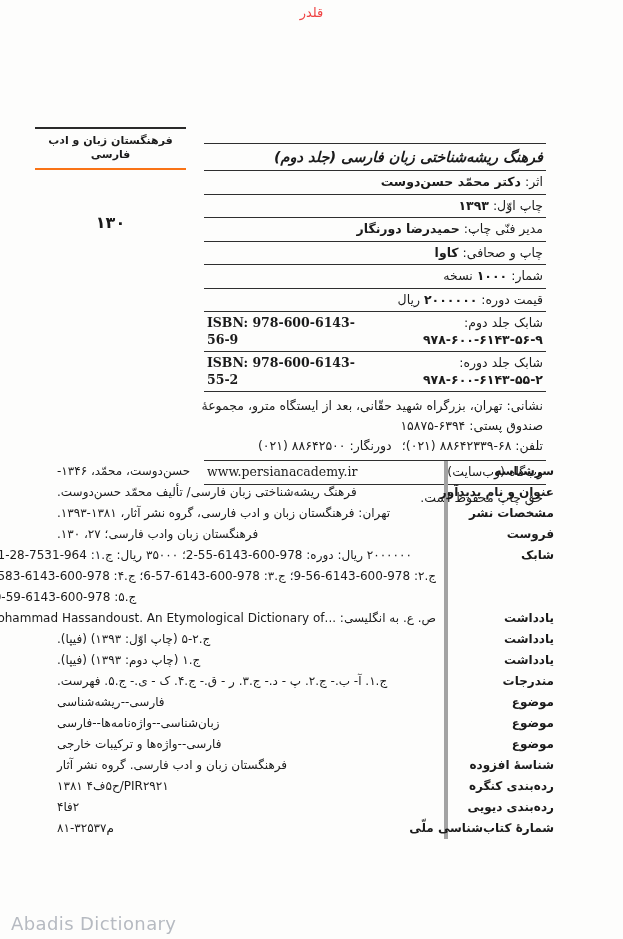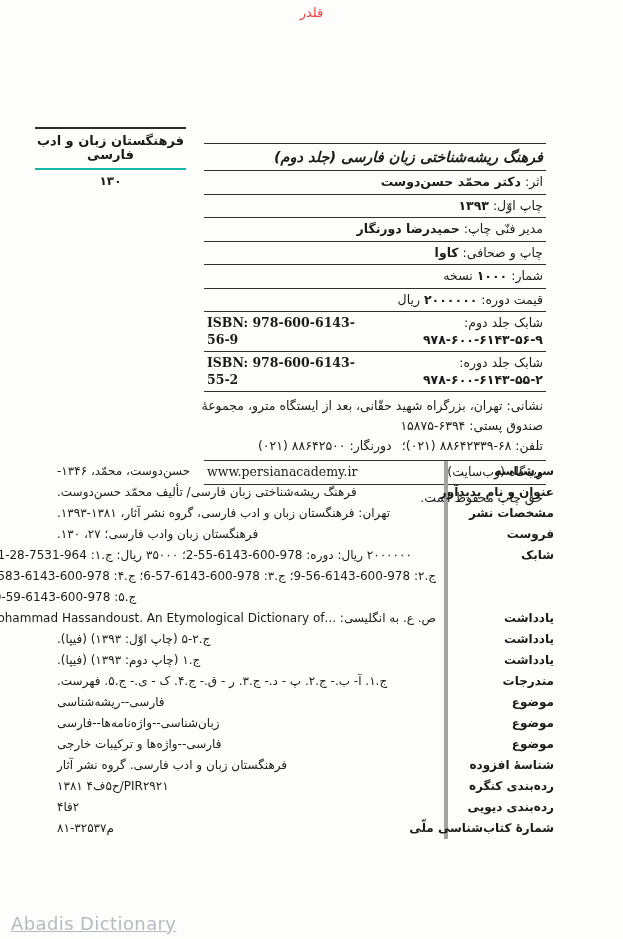--- a/index.html
+++ b/index.html
@@ -10,24 +10,24 @@
     color:#1b1b1b;
     overflow:hidden;
   }
   .topword{
     position:absolute;top:5px;left:0;right:0;
     text-align:center;font-size:13px;color:#ef4444;
   }
   
   .leftbox{position:absolute;top:127px;left:35px;width:151px;text-align:center;direction:rtl;}
   .lb-org{
-    border-top:2px solid #2a2a2a;border-bottom:2px solid #14b8a6;
-    font-weight:bold;font-size:13px;padding:5px 0 6px;line-height:14px;
+    border-top:2px solid #2a2a2a;border-bottom:2px solid #f97316;
+    font-weight:bold;font-size:11px;padding:5px 0 6px;line-height:14px;
   }
-  .lb-num{font-weight:bold;font-size:12px;padding-top:4px;}
+  .lb-num{font-weight:bold;font-size:16px;padding-top:4px;margin-top:39px;}
   
   .colophon{position:absolute;top:127px;left:204px;width:342px;direction:rtl;font-size:12.5px;margin-top:16px;}
   .c-row{border-top:1px solid #2f2f2f;padding:3px 3px;line-height:16.5px;min-height:16px;}
   .c-row.title-row{font-size:14.5px;font-weight:bold;font-style:italic;padding:4.5px 3px;line-height:17px;}
   .c-row.flexrow{display:flex;justify-content:space-between;align-items:baseline;}
   .latin{direction:ltr;unicode-bidi:isolate;font-family:"DejaVu Serif",serif;}
   .latin.bold{font-weight:bold;font-size:12.5px;}
   .address{padding:4px 3px;}
   .addr-line{line-height:20px;white-space:nowrap;text-align:right;}
   .addr-line.justify{text-align:justify;text-align-last:justify;}
@@ -40,21 +40,21 @@
     flex:0 0 110px;width:110px;box-sizing:border-box;
     border-left:4px solid #a3a3a3;
     font-weight:bold;text-align:right;line-height:21px;
     padding-left:6px;white-space:nowrap;
   }
   .cip-content{flex:1;padding-right:8px;text-align:left;}
   .cip-line{line-height:21px;white-space:nowrap;}
   
   .watermark{
     position:absolute;left:11px;top:913px;
-    font-size:18px;color:#b6bac1;letter-spacing:0.4px;text-decoration:underline;
+    font-size:18px;color:#b6bac1;letter-spacing:0.4px;
   }
 </style>
 </head>
 <body>
 
 <div class="topword">قلدر</div>
 
 <div class="leftbox">
   <div class="lb-org">فرهنگستان زبان و ادب فارسی</div>
   <div class="lb-num">۱۳۰</div>

